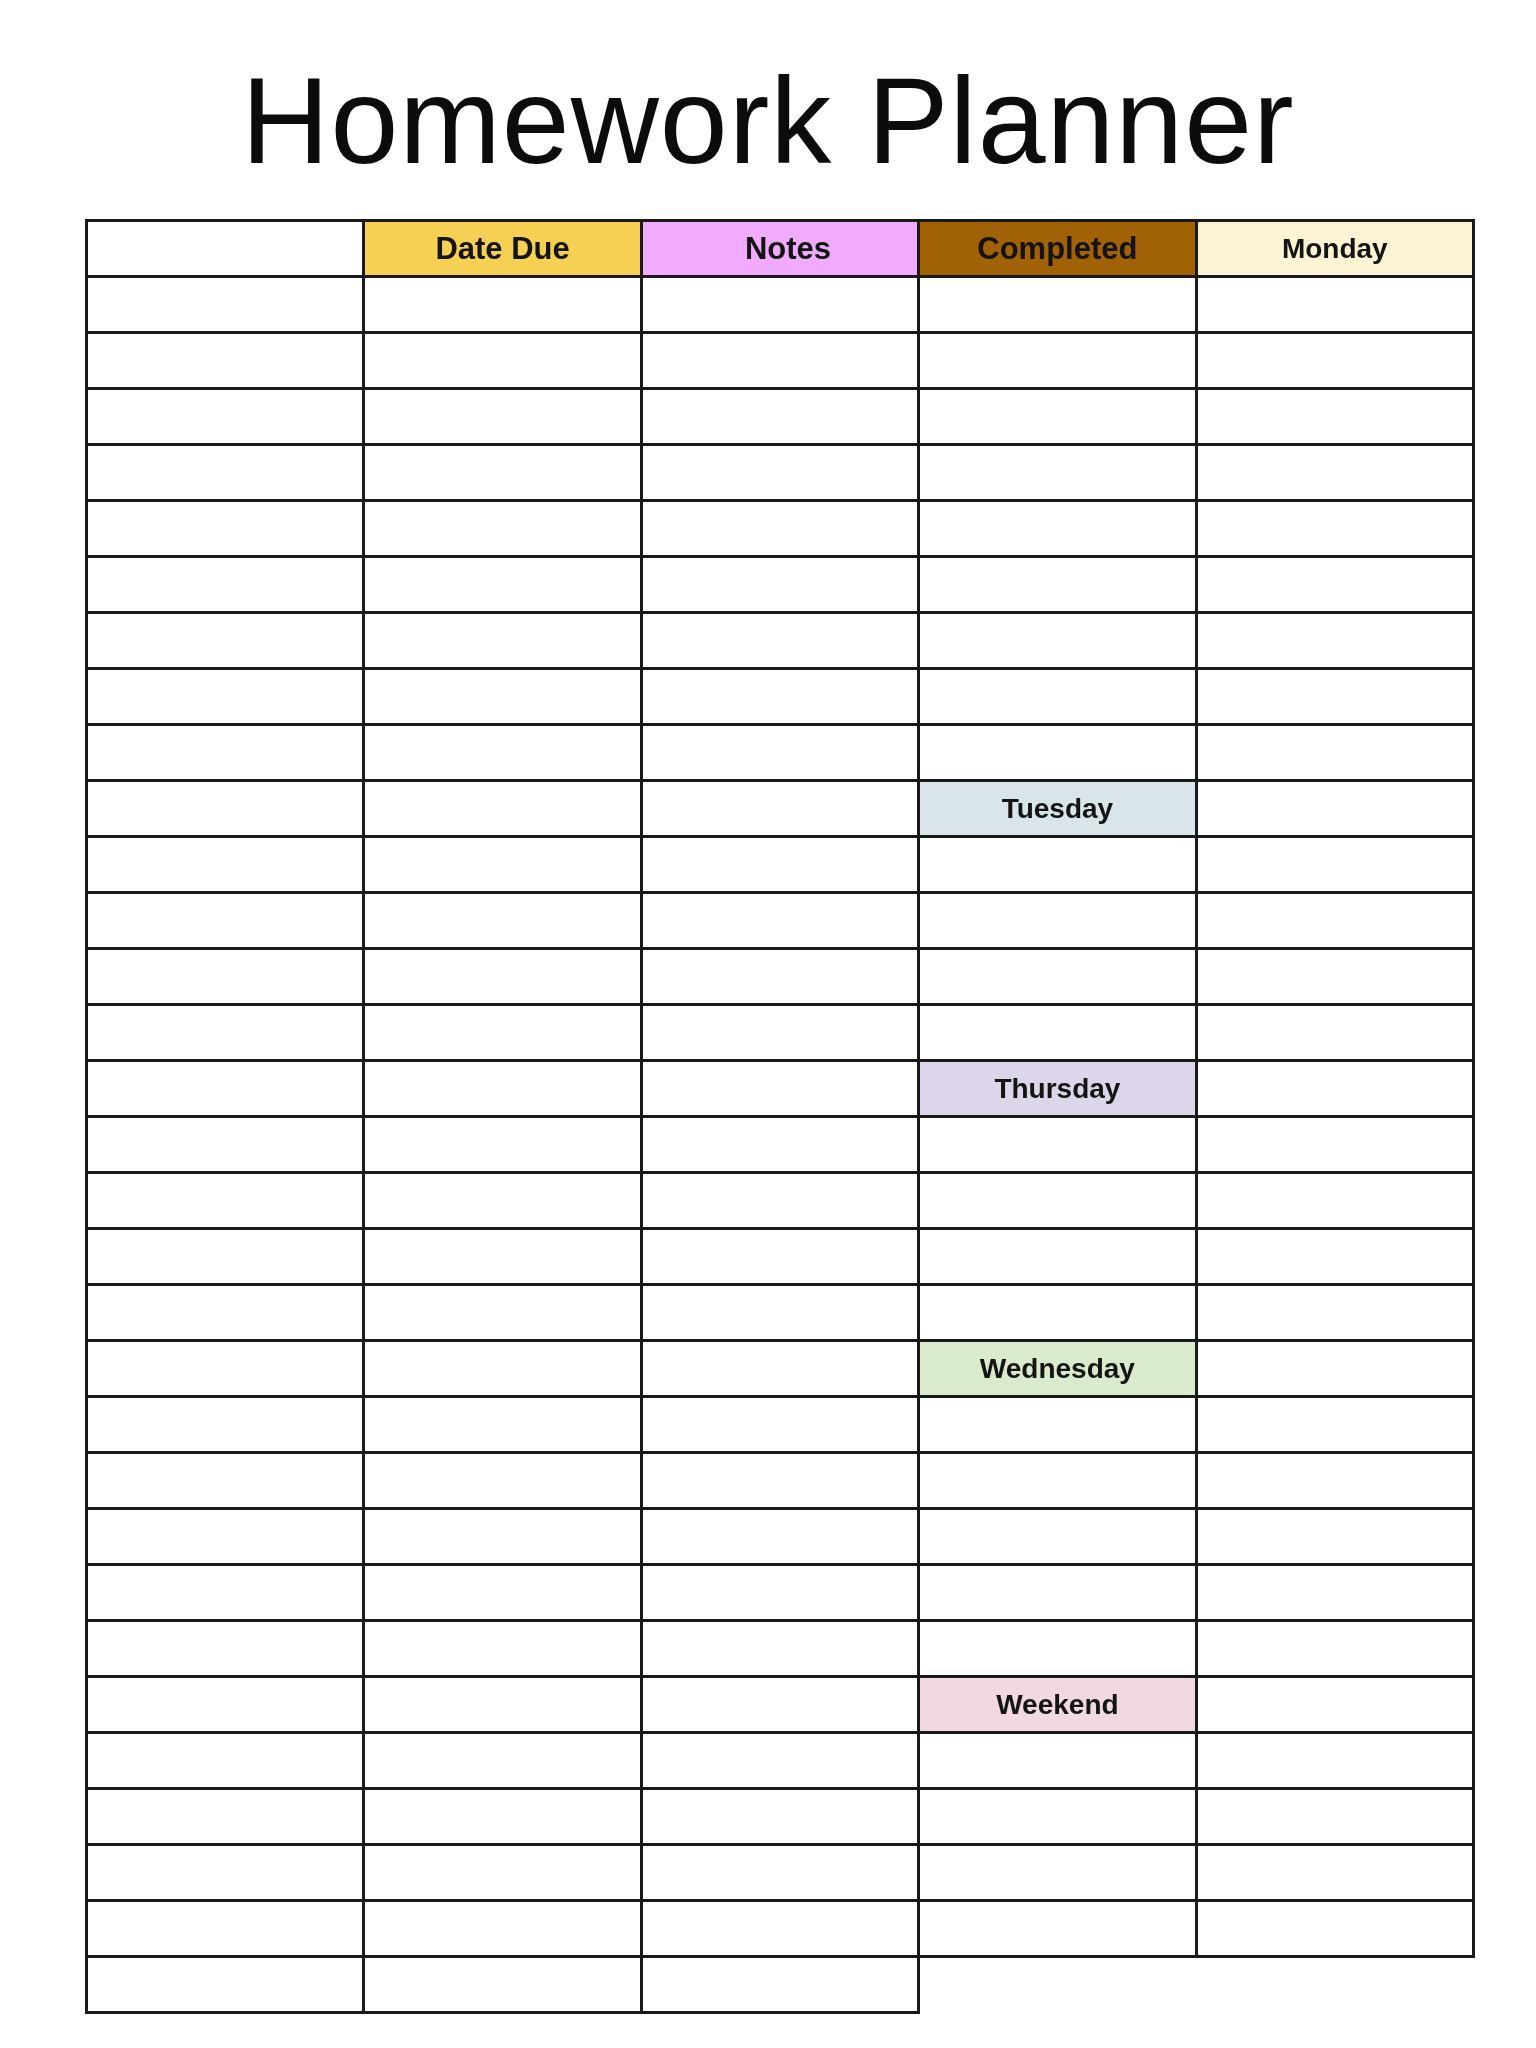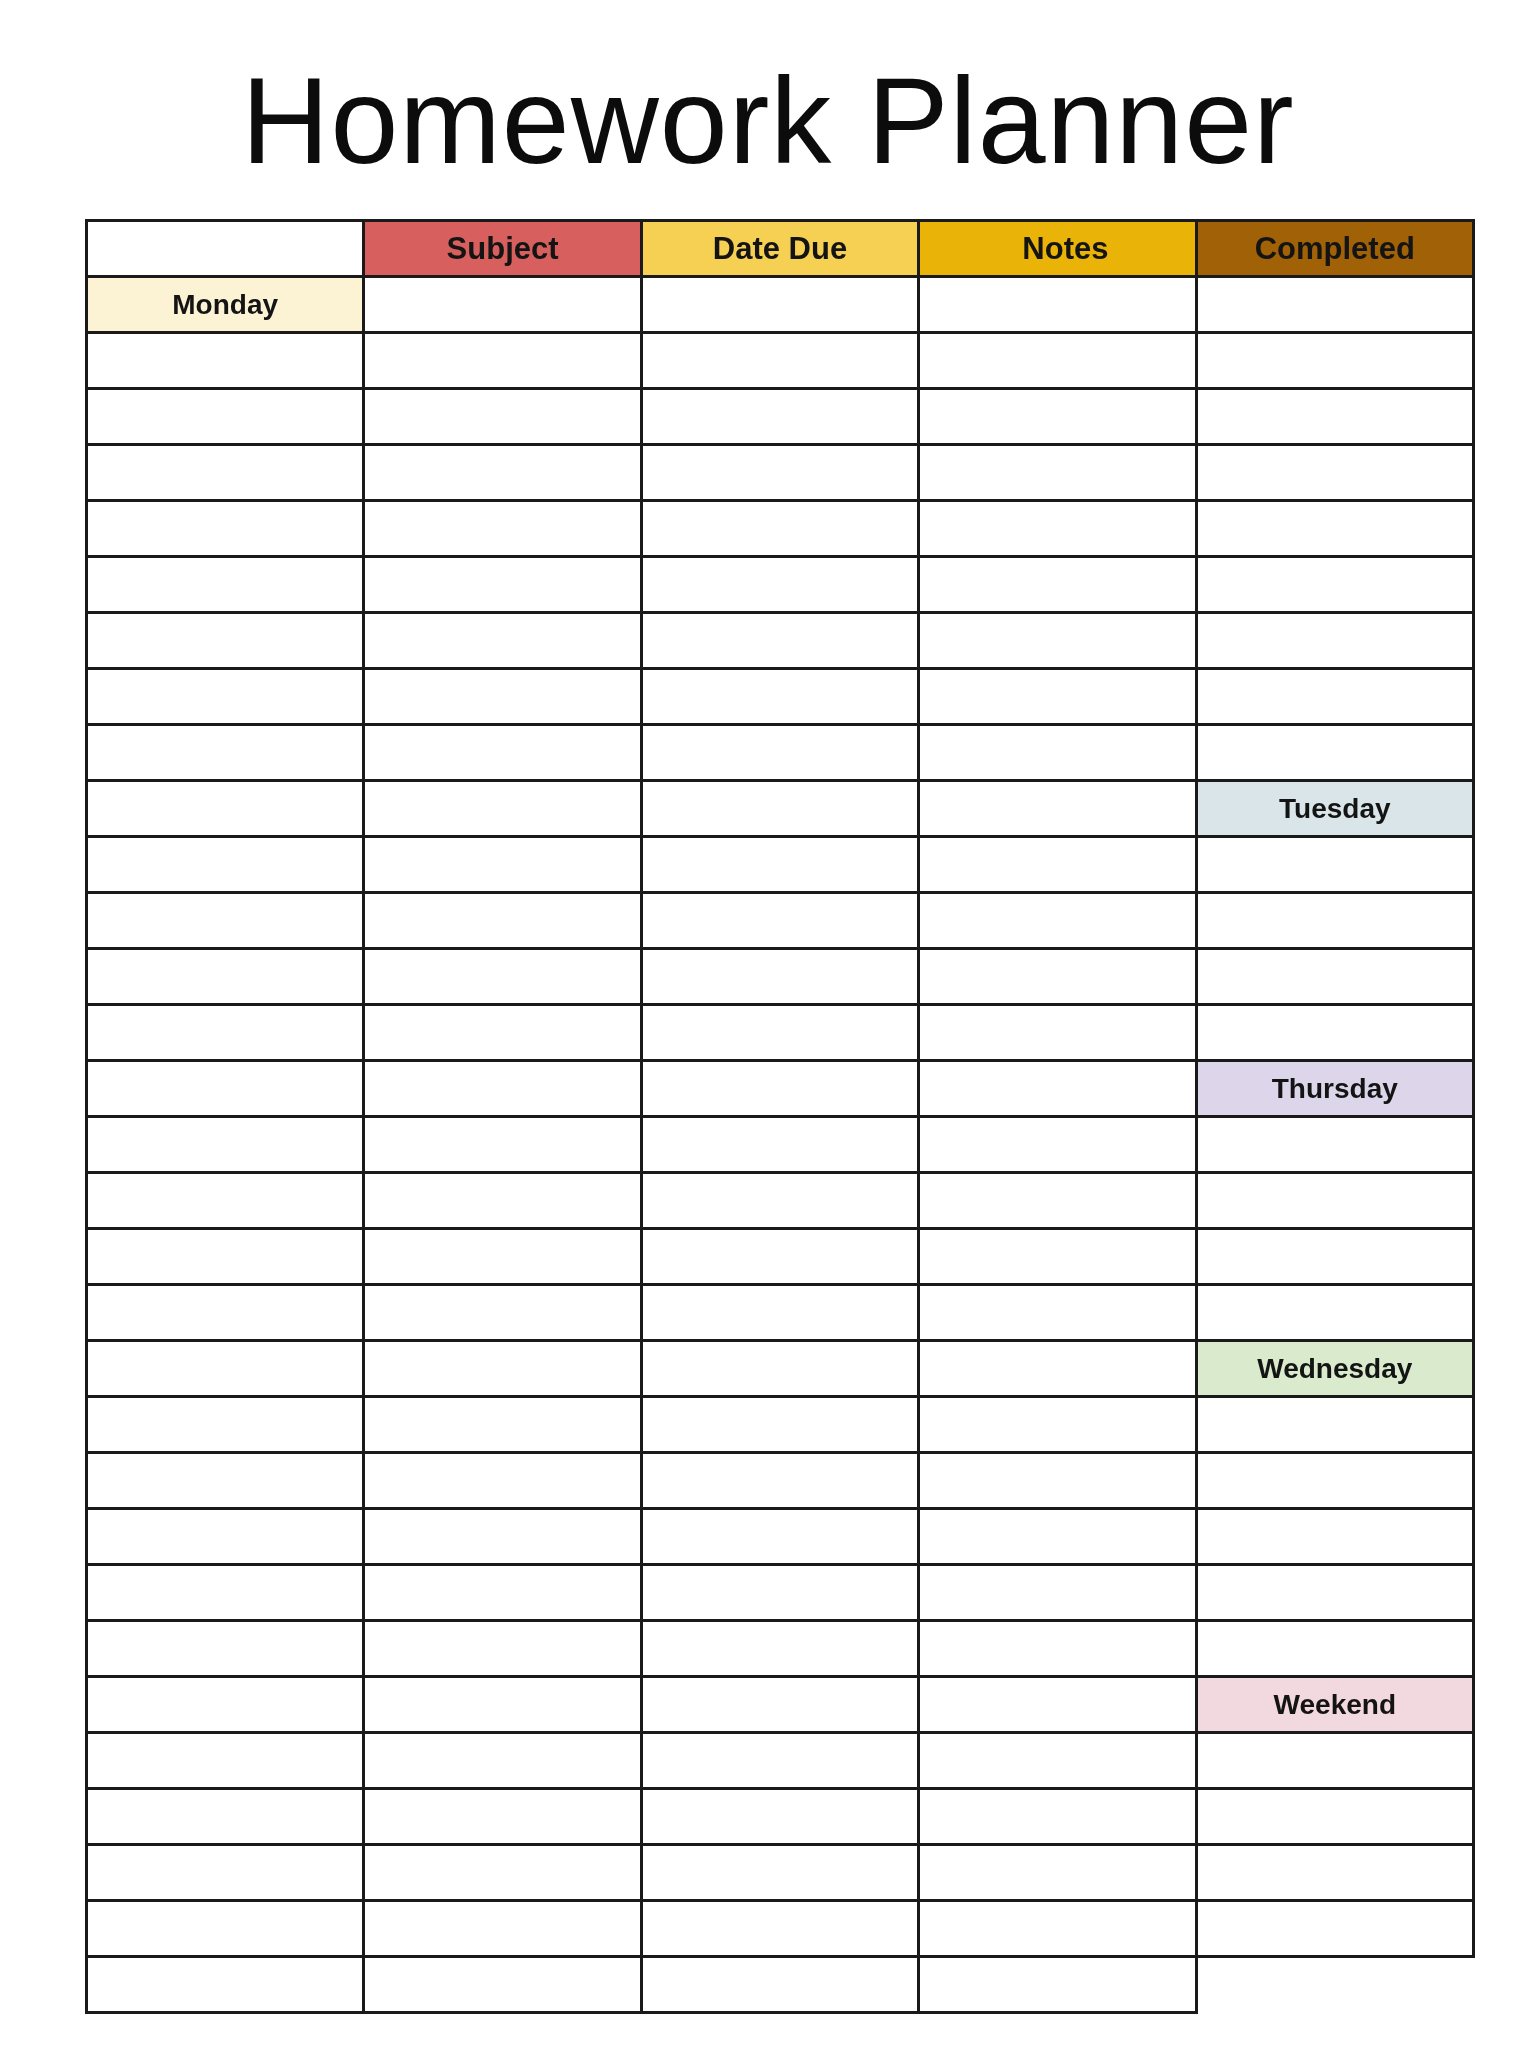--- a/index.html
+++ b/index.html
@@ -64,27 +64,24 @@
     white-space: nowrap;
   }
 </style>
 </head>
 <body>
 
 <h1 class="title">Homework Planner</h1>
 
 <div class="planner-table">
     <div class="cell header-cell" style="background: rgb(255, 255, 255);"></div>
-    <div class="cell header-cell" style="background: rgb(215, 96, 94);">
-      <span>Subject</span>
-    </div>
     <div class="cell header-cell" style="background: rgb(246, 208, 82);">
       <span>Date Due</span>
     </div>
-    <div class="cell header-cell" style="background: #eab308; padding-left: 16px;">
+    <div class="cell header-cell" style="background: #f0abfc; padding-left: 16px;">
       <span>Notes</span>
     </div>
     <div class="cell header-cell" style="background: #a16207;">
       <span>Completed</span>
     </div>
     <div class="cell day-cell" style="background: rgb(252, 243, 212);">
       <span>Monday</span>
     </div>
     <div class="cell"></div>
     <div class="cell"></div>

